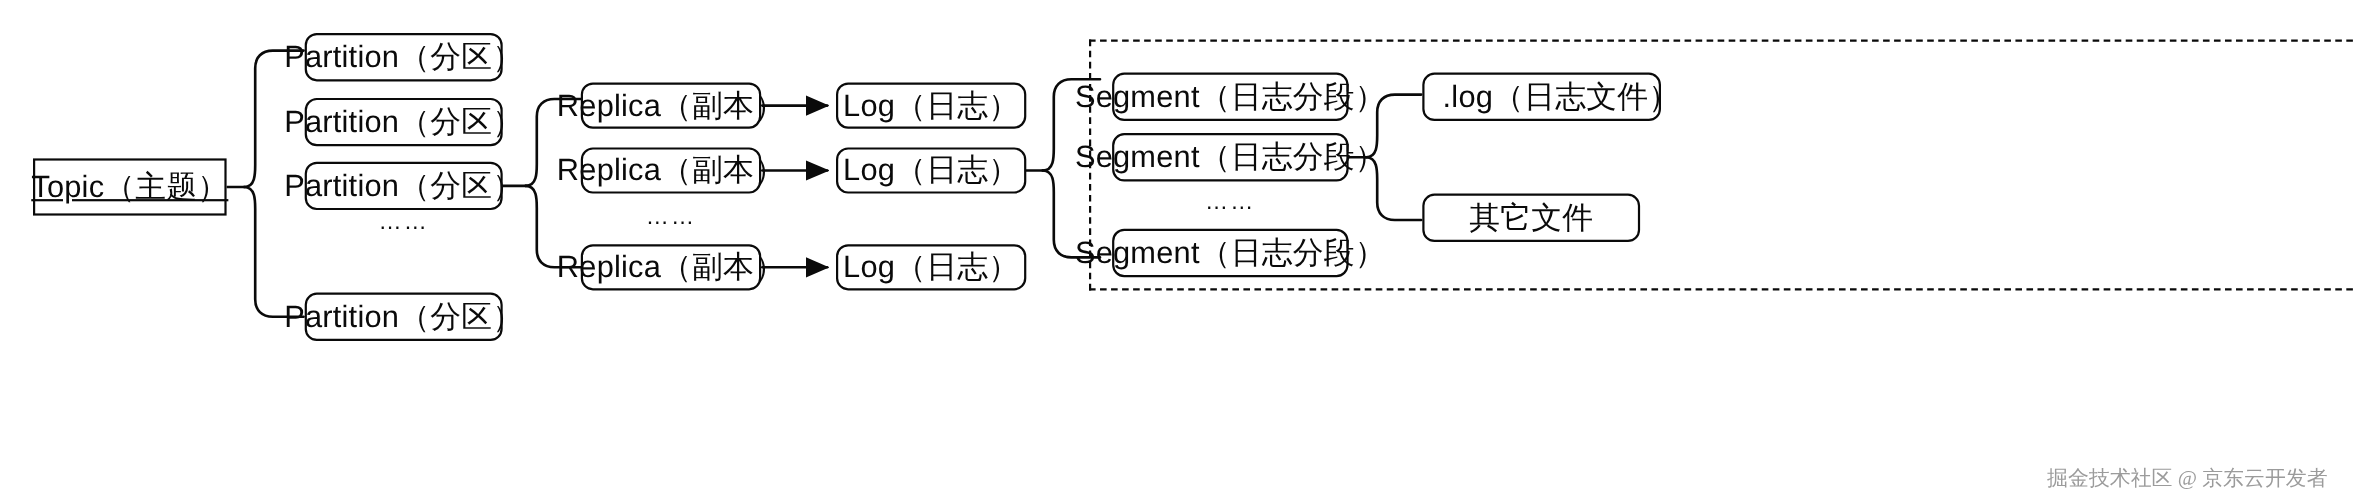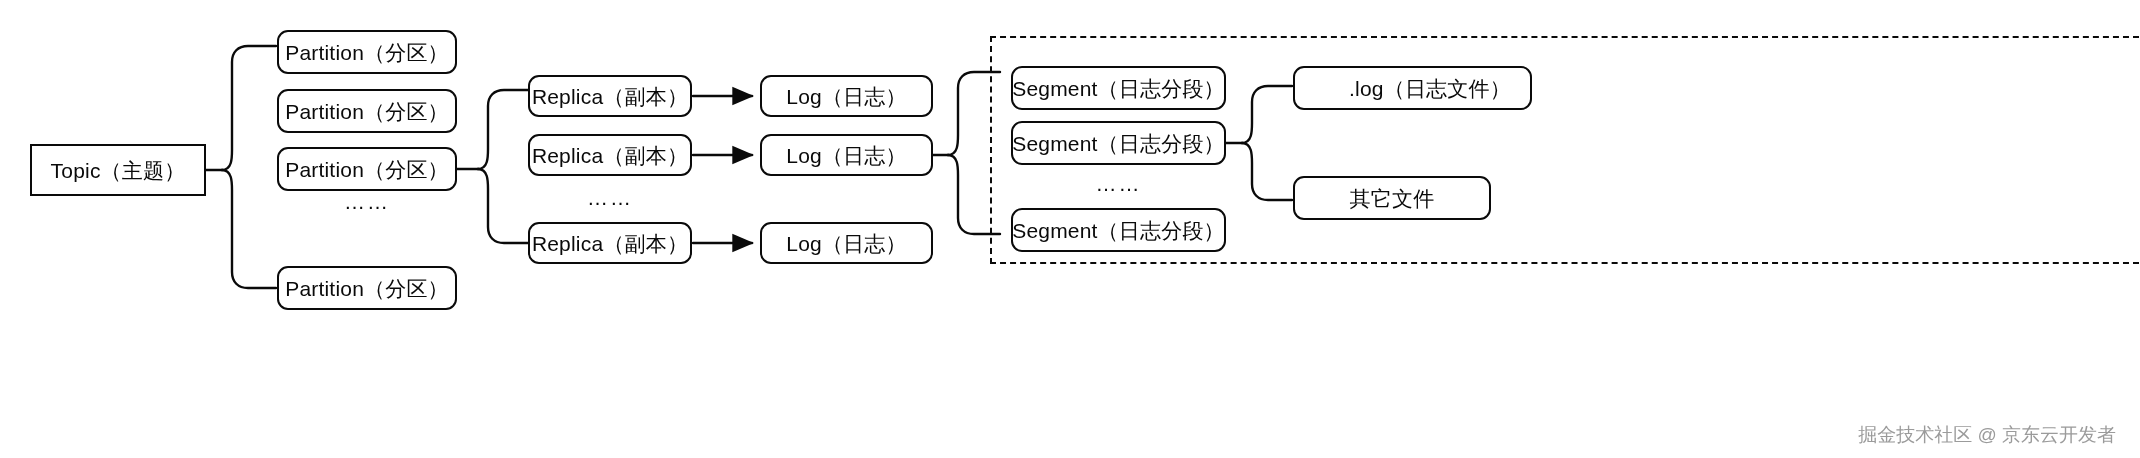--- a/index.html
+++ b/index.html
@@ -25,28 +25,28 @@
     pointer-events: none;
   }
   .node {
     position: absolute;
     display: flex;
     align-items: center;
     justify-content: center;
     border: 2.4px solid #0a0a0a;
     background: #ffffff;
     color: #0a0a0a;
-    font-size: 21px;
+    font-size: 28px;
     line-height: 1;
     white-space: nowrap;
     letter-spacing: 0.2px;
     z-index: 3;
   }
   .node.rounded { border-radius: 11px; }
-  .node.sharp   { border-radius: 0; }
+  .node.sharp   { border-radius: 0; text-decoration: underline; }
 
   .dots {
     position: absolute;
     font-size: 21px;
     color: #0a0a0a;
     letter-spacing: 2px;
     z-index: 3;
     white-space: nowrap;
     text-align: center;
   }
@@ -59,21 +59,21 @@
   }
 
   .watermark {
     position: absolute;
     right: 24px;
     bottom: 10px;
     font-size: 19px;
     color: #9b9b9b;
     white-space: nowrap;
     z-index: 4;
-    font-family: Liberation Sans, sans-serif;
+    font-family: Liberation Serif, serif;
   }
 </style>
 </head>
 <body>
 
 <div id="canvas">
 
   <svg id="wires" viewBox="0 0 2140 458" xmlns="http://www.w3.org/2000/svg">
     <defs>
       <marker id="arrowhead" markerWidth="9" markerHeight="9" refX="8.2" refY="4.5" orient="auto" markerUnits="strokeWidth">
@@ -182,21 +182,21 @@
     <span>Segment（日志分段）</span>
   </div>
   <div class="node rounded" style="left:1011px; top:121px; width:215px; height:44px;">
     <span>Segment（日志分段）</span>
   </div>
   <div class="dots" style="left:1011px; top:172px; width:215px;">……</div>
   <div class="node rounded" style="left:1011px; top:208px; width:215px; height:44px;">
     <span>Segment（日志分段）</span>
   </div>
 
-  <div class="node rounded" style="left:1293px; top:66px; width:239px; height:44px;padding-left:35px;">
+  <div class="node rounded" style="left:1293px; top:66px; width:217px; height:44px;padding-left:35px;">
     <span>.log（日志文件）</span>
   </div>
   <div class="node rounded" style="left:1293px; top:176px; width:198px; height:44px;">
     <span>其它文件</span>
   </div>
 
   <div class="watermark">掘金技术社区 @ 京东云开发者</div>
 
 </div>
 

